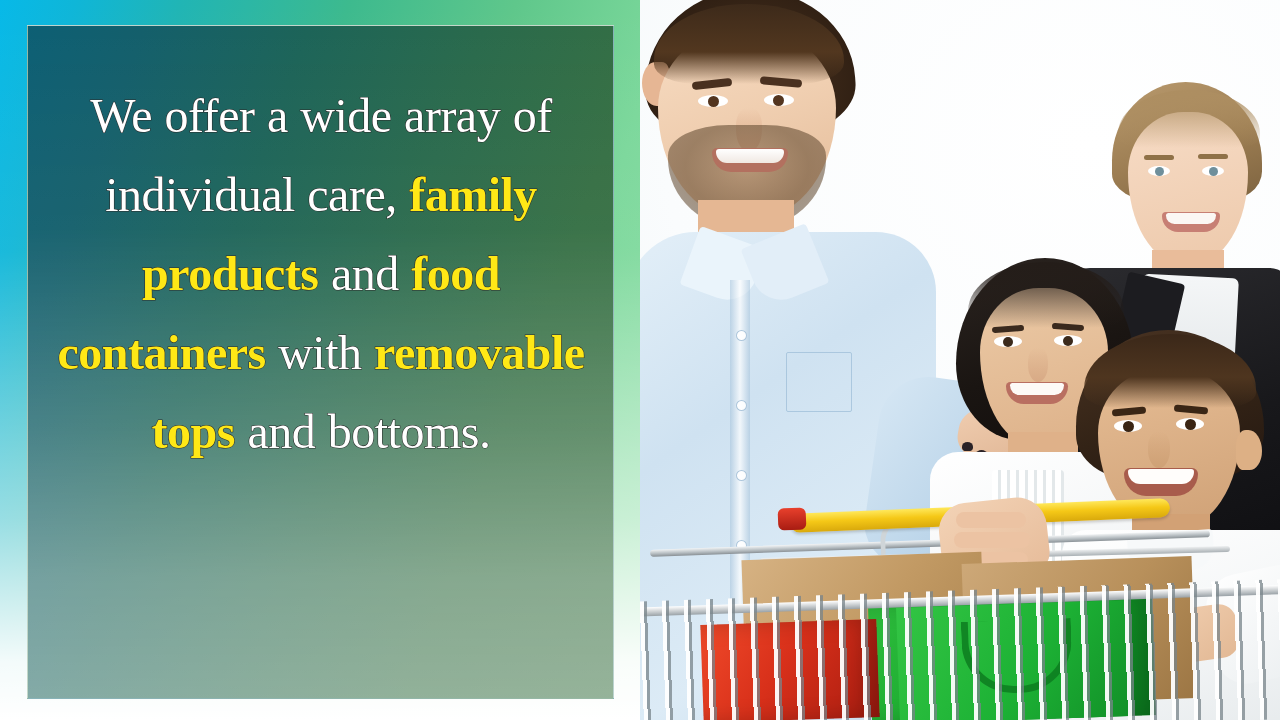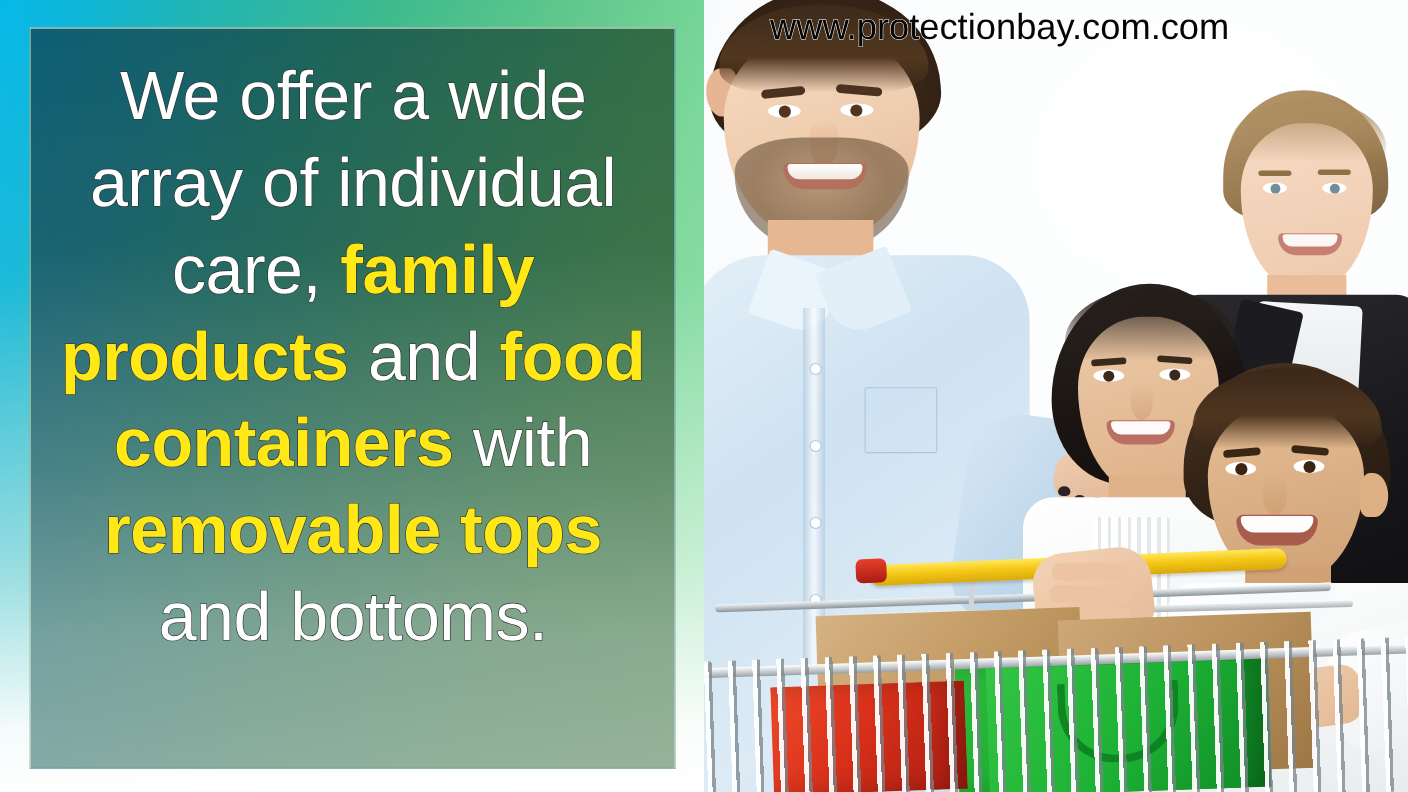--- a/index.html
+++ b/index.html
@@ -68,25 +68,25 @@
         #145f6b 14%,
         #1d6458 34%,
         #2a6a4c 55%,
         #356f44 75%,
         #3c7344 100%);
   }
 
   .headline {
     position: absolute;
     left: 36px;
-    top: 48px;
+    top: 76px;
     width: 570px;
     text-align: center;
-    font-family: Liberation Sans, sans-serif;
-    font-size: 62px;
+    font-family: Liberation Serif, serif;
+    font-size: 48px;
     line-height: 79px;
     font-weight: 400;
     letter-spacing: -0.5px;
     color: #ffffff;
     -webkit-text-stroke: 1.1px #2a2a2a;
     paint-order: stroke fill;
     word-spacing: 1px;
   }
   .headline .hl {
     color: #ffe816;
@@ -525,15 +525,14 @@
     <div class="ph bag-kraft2"></div>
     <div class="ph bag-green"></div>
     <div class="ph bag-green-face"></div>
     <div class="ph bag-handle"></div>
     <div class="ph bag-red"></div>
 
     <div class="ph cart-rim"></div>
     <div class="ph cart-wires"></div>
   </div>
 
-  <div class="url-text">www.protectionbay.com.com</div>
 
 </div>
 
 </body></html>

